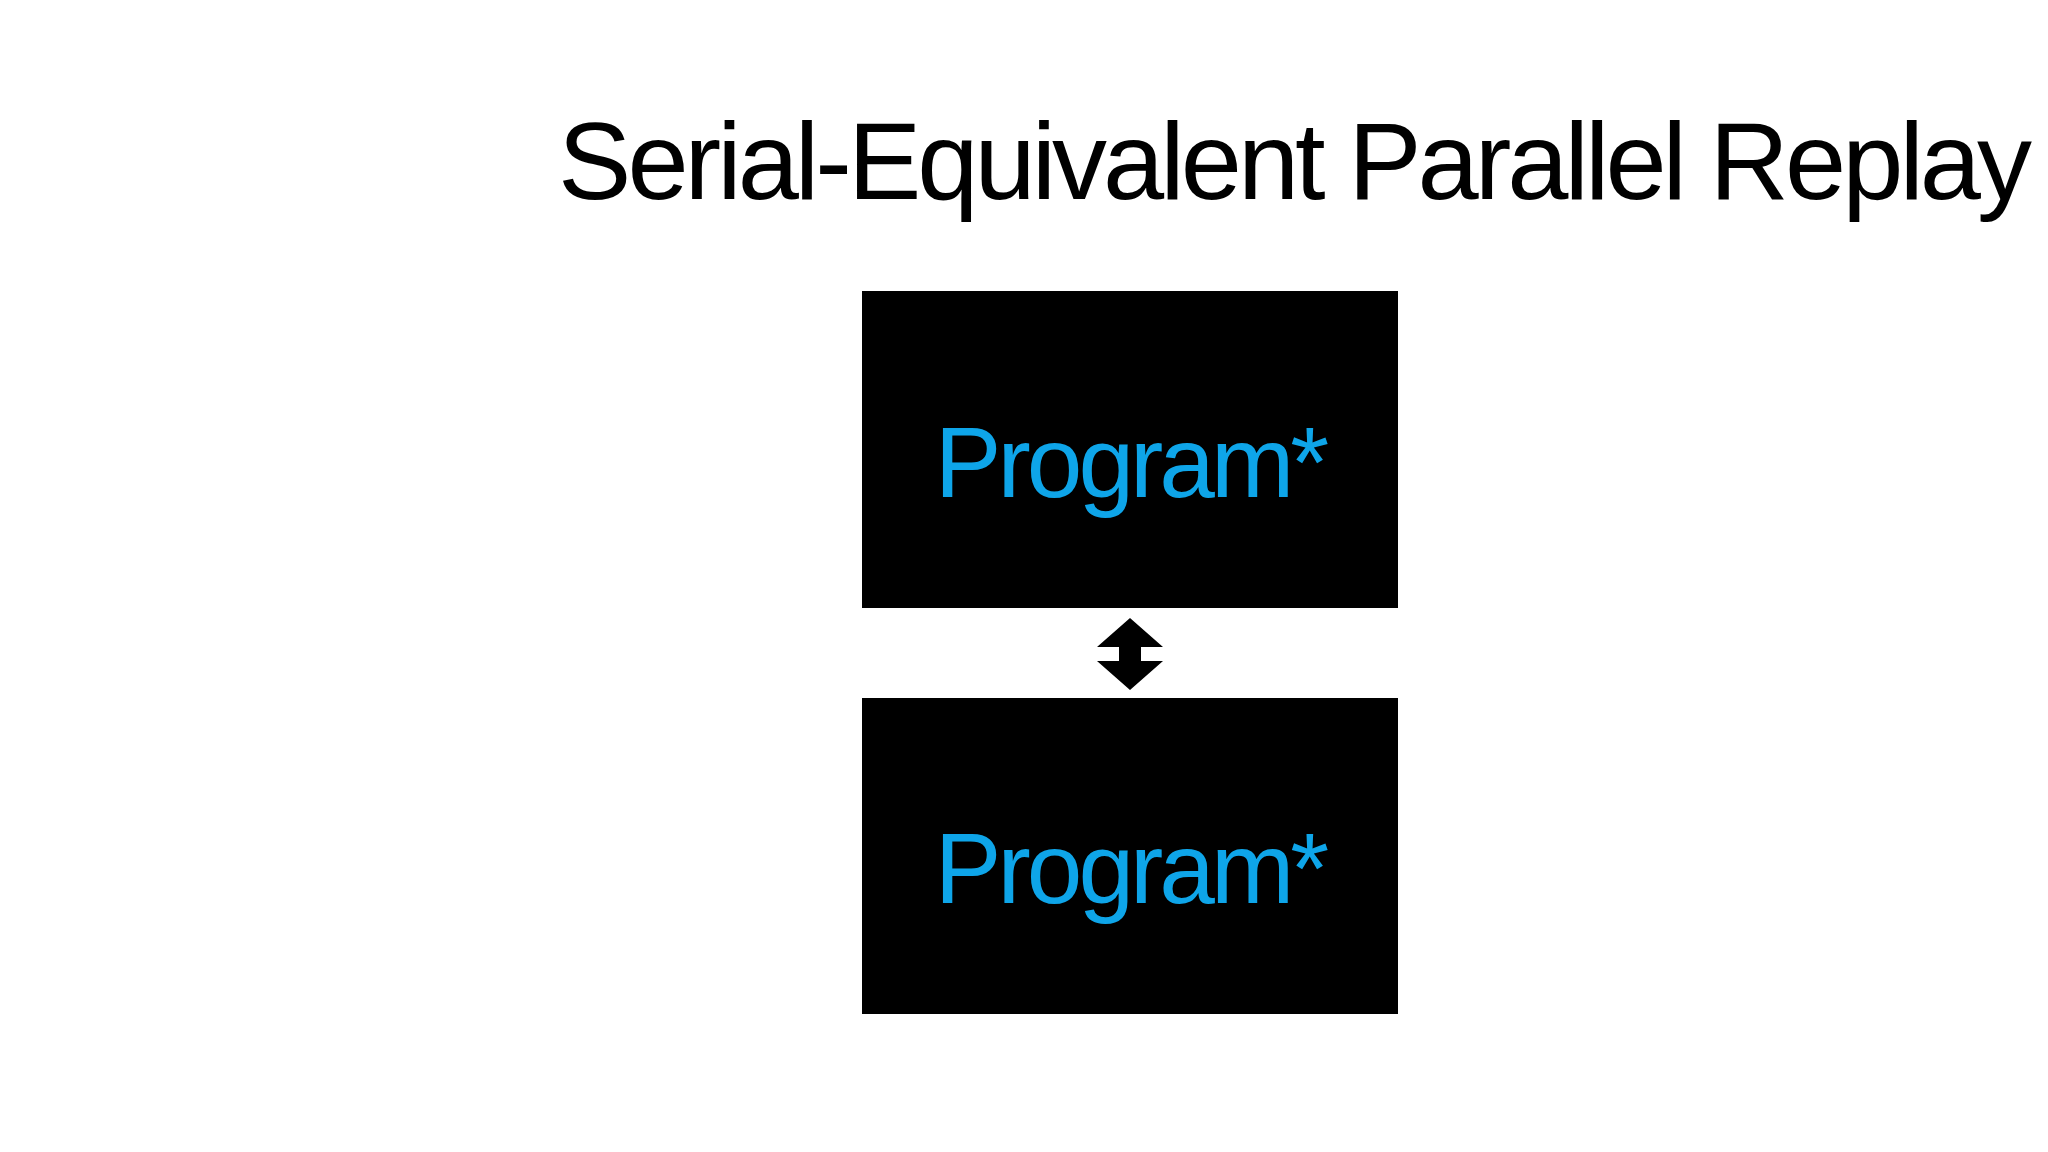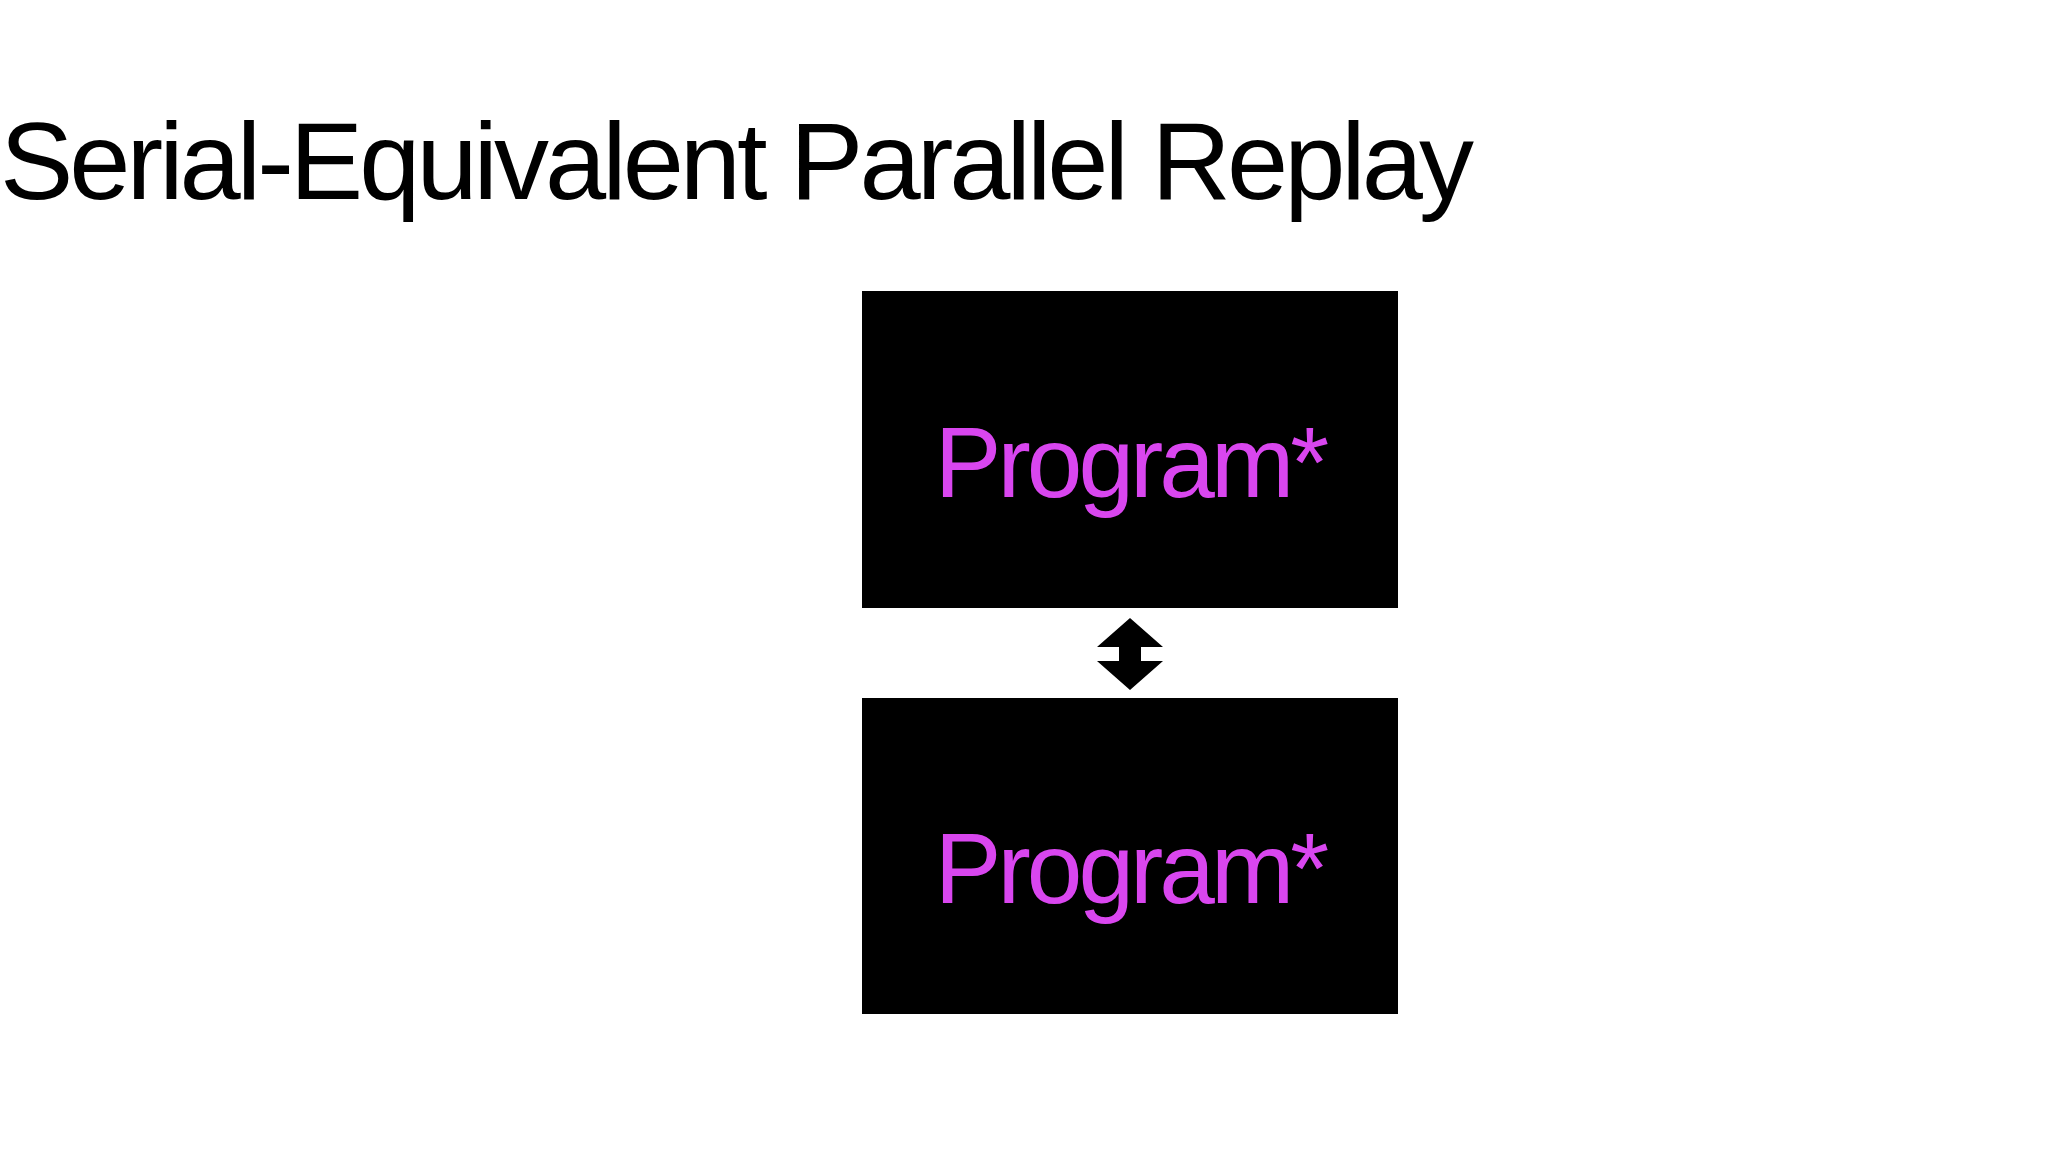--- a/index.html
+++ b/index.html
@@ -18,21 +18,21 @@
     width: 2048px;
     height: 1152px;
     background: #ffffff;
   }
   .title {
     position: absolute;
     top: 100px;
     left: 0;
     width: 2028px;
     margin: 0;
-    text-align: left;
+    text-align: right;
     font-size: 110px;
     font-weight: 300;
     letter-spacing: -4px;
     line-height: 1.1;
     color: #000000;
     white-space: nowrap;
   }
   .box {
     position: absolute;
     left: 862px;
@@ -44,21 +44,21 @@
   }
   .box-top {
     top: 291px;
     height: 317px;
   }
   .box-bottom {
     top: 698px;
     height: 316px;
   }
   .box-label {
-    color: #d946ef;
+    color: #0ea5e9;
     font-size: 100px;
     font-weight: 300;
     letter-spacing: -4px;
     line-height: 1;
     transform: translateY(4px);
     white-space: nowrap;
     margin-top: 16px;
   }
   .connector {
     position: absolute;

